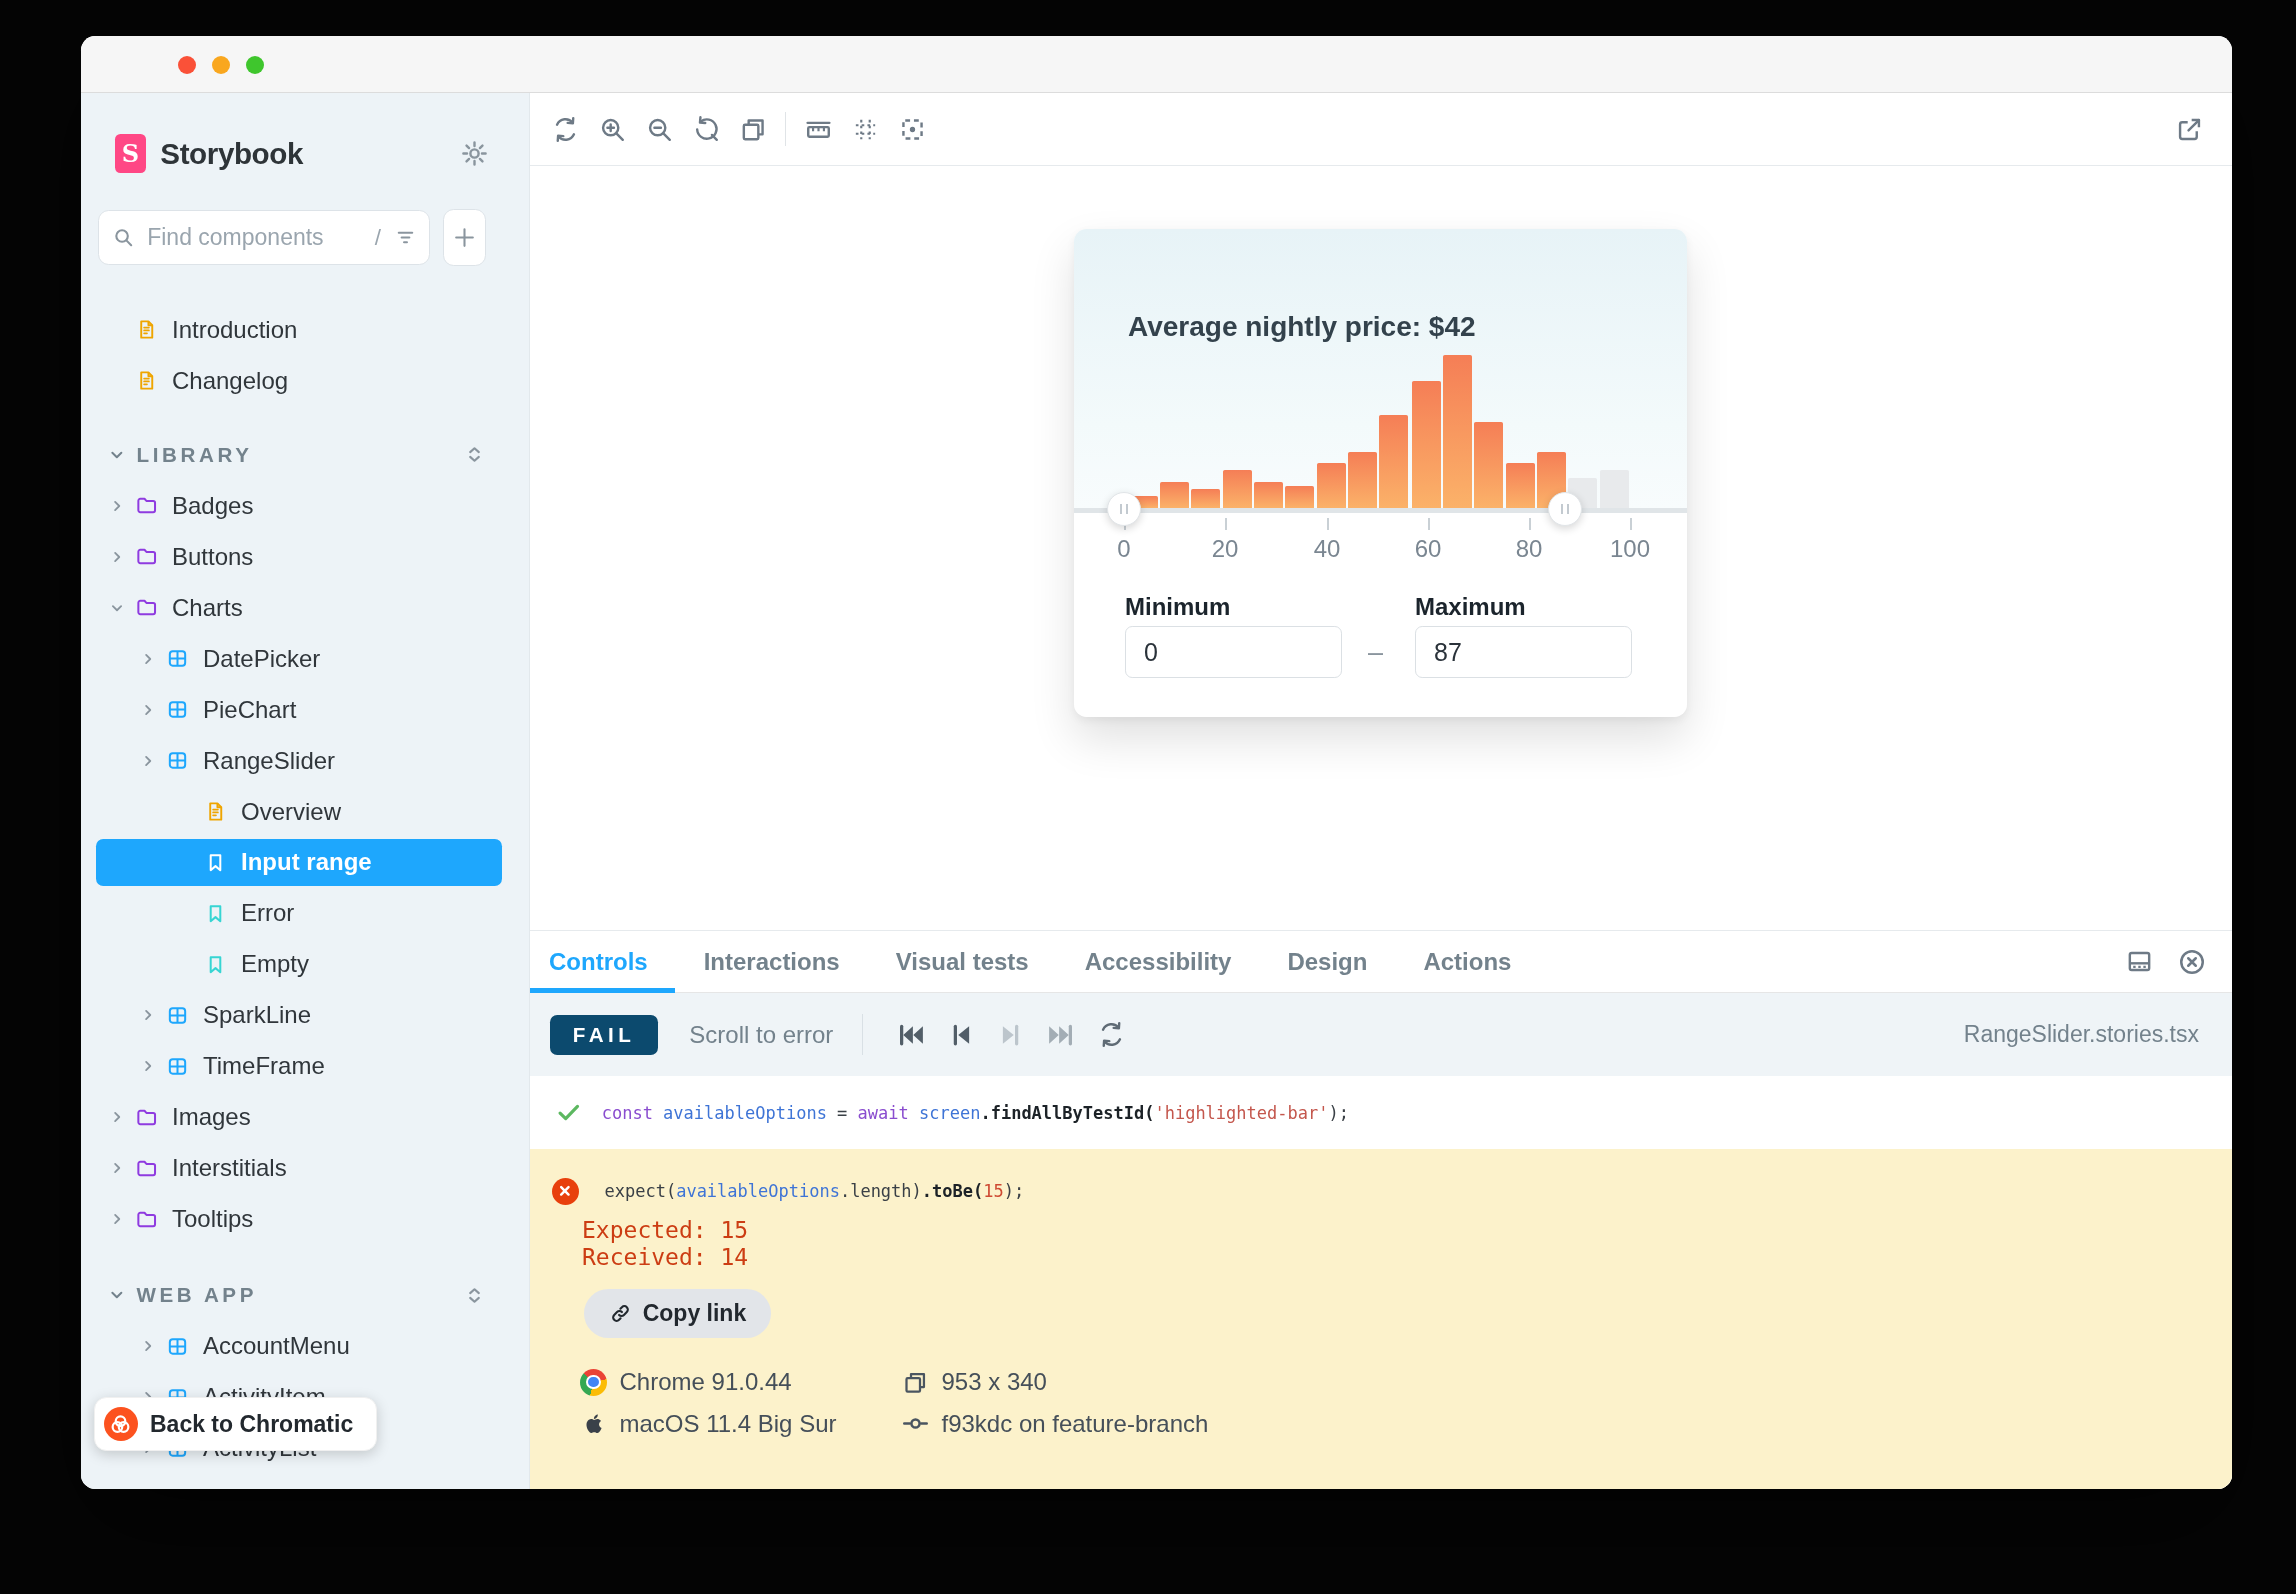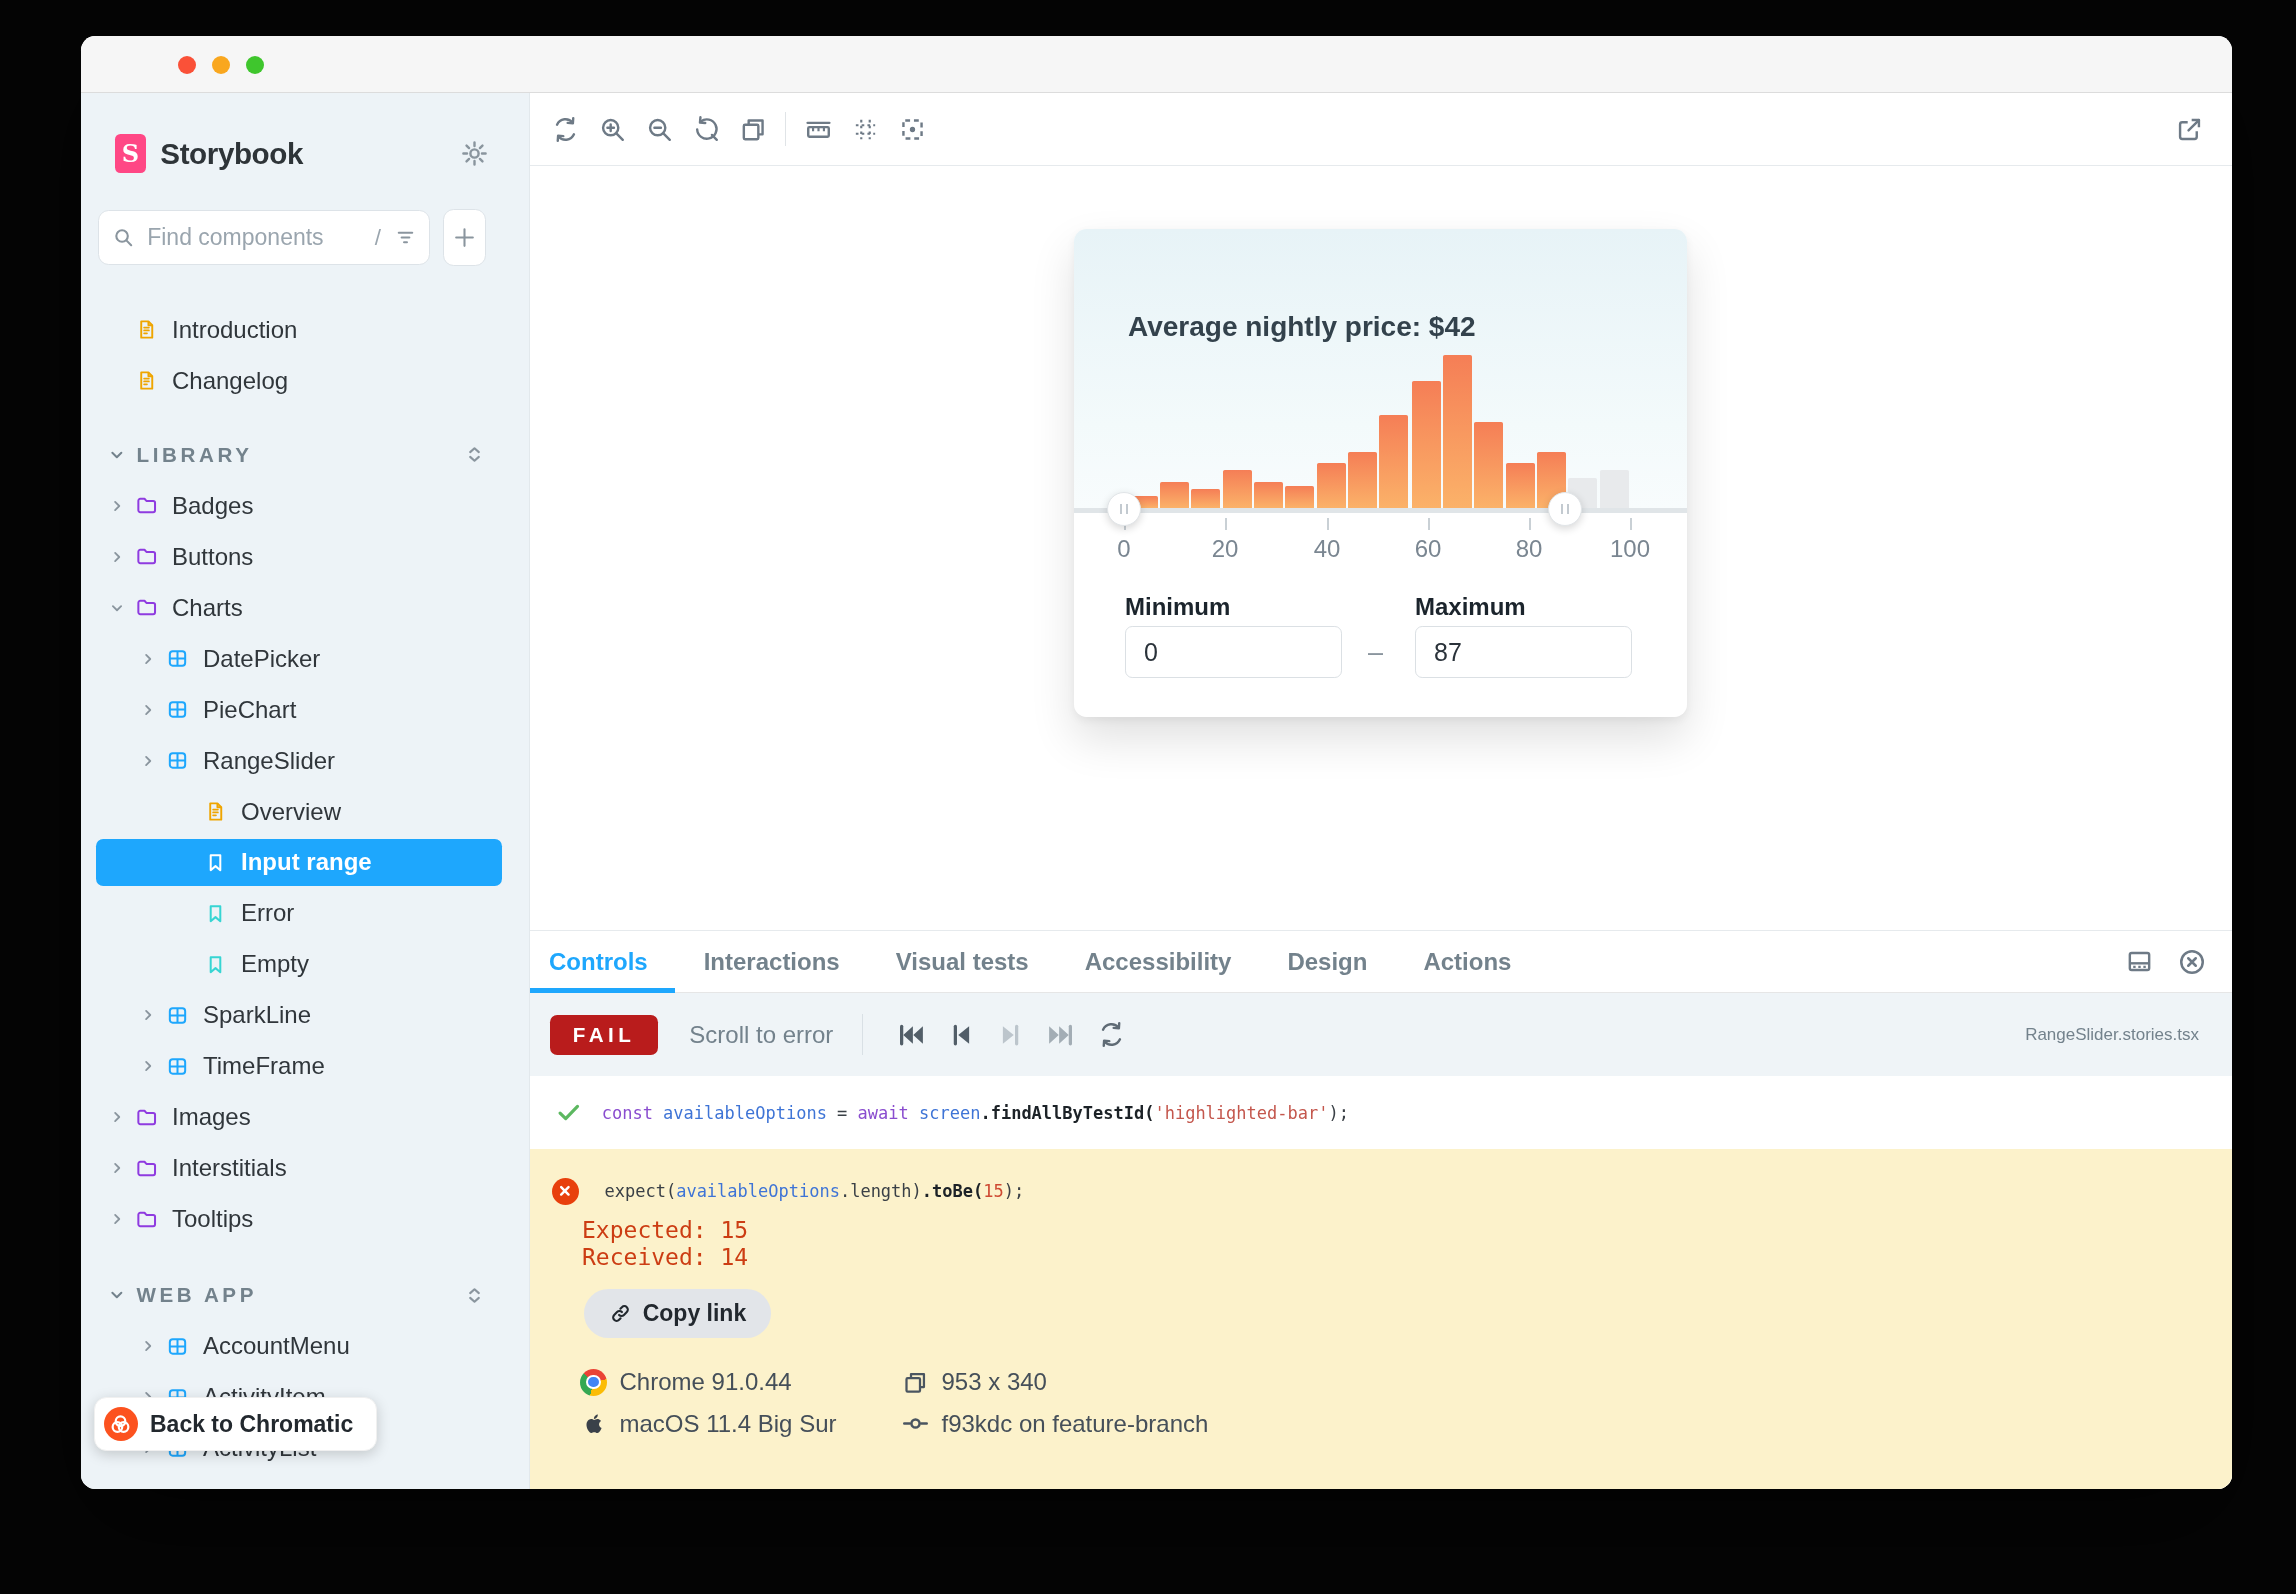--- a/index.html
+++ b/index.html
@@ -88,27 +88,27 @@
   .tabbar{height:61px;border-top:0.9px solid #e6eaed;border-bottom:0.9px solid #e6e6e6;display:flex;
           align-items:center;position:relative;}
   .tab{position:relative;height:100%;display:flex;align-items:center;margin-right:56px;
        font-size:24px;font-weight:700;color:#73828c;}
   .tab:first-child{margin-left:19px;}
   .tab.active{color:#1EA7FD;}
   .tab.active::after{content:"";position:absolute;left:-19px;right:-27px;bottom:-0.9px;height:4.5px;
                      background:#1EA7FD;}
   .tab-tools{margin-left:auto;margin-right:25px;display:flex;align-items:center;gap:23px;}
   .failbar{height:83px;background:#eff4f7;display:flex;align-items:center;padding:0 33px 0 19.7px;}
-  .fail-badge{height:40px;padding:0 23px;background:#b91c1c;color:#fff;border-radius:7.2px;
+  .fail-badge{height:40px;padding:0 23px;background:#0c4a6e;color:#fff;border-radius:7.2px;
               display:flex;align-items:center;font-size:20.6px;font-weight:800;letter-spacing:4.5px;}
   .scroll-err{margin-left:31px;font-size:24px;color:#73828c;}
   .fail-div{width:0.9px;height:41px;background:#d9e0e5;margin:0 23px 0 29px;}
   .pb-btn{width:41px;height:41px;display:flex;align-items:center;justify-content:center;margin:0 4.5px;}
   .failbar .spacer{flex:1;}
-  .story-file{font-size:17px;color:#73828c;}
+  .story-file{font-size:23px;color:#73828c;}
   .code-row{height:73px;background:#fff;display:flex;align-items:center;padding-left:25px;}
   .codeline{font-family:"DejaVu Sans Mono",monospace;font-size:17px;color:#3a4046;white-space:pre;}
   .code-row .codeline{margin-left:19.7px;}
   .tk-kw{color:#8a4dcf;}
   .tk-id{color:#3e74d6;}
   .tk-fn{color:#1c2227;font-weight:700;}
   .tk-str{color:#c4574d;}
   .tk-num{color:#ce4a32;}
   .tk-pl{color:#3a4046;}
   .yellow{flex:1;background:#fcf2cb;padding:27px 0 0 0;}

